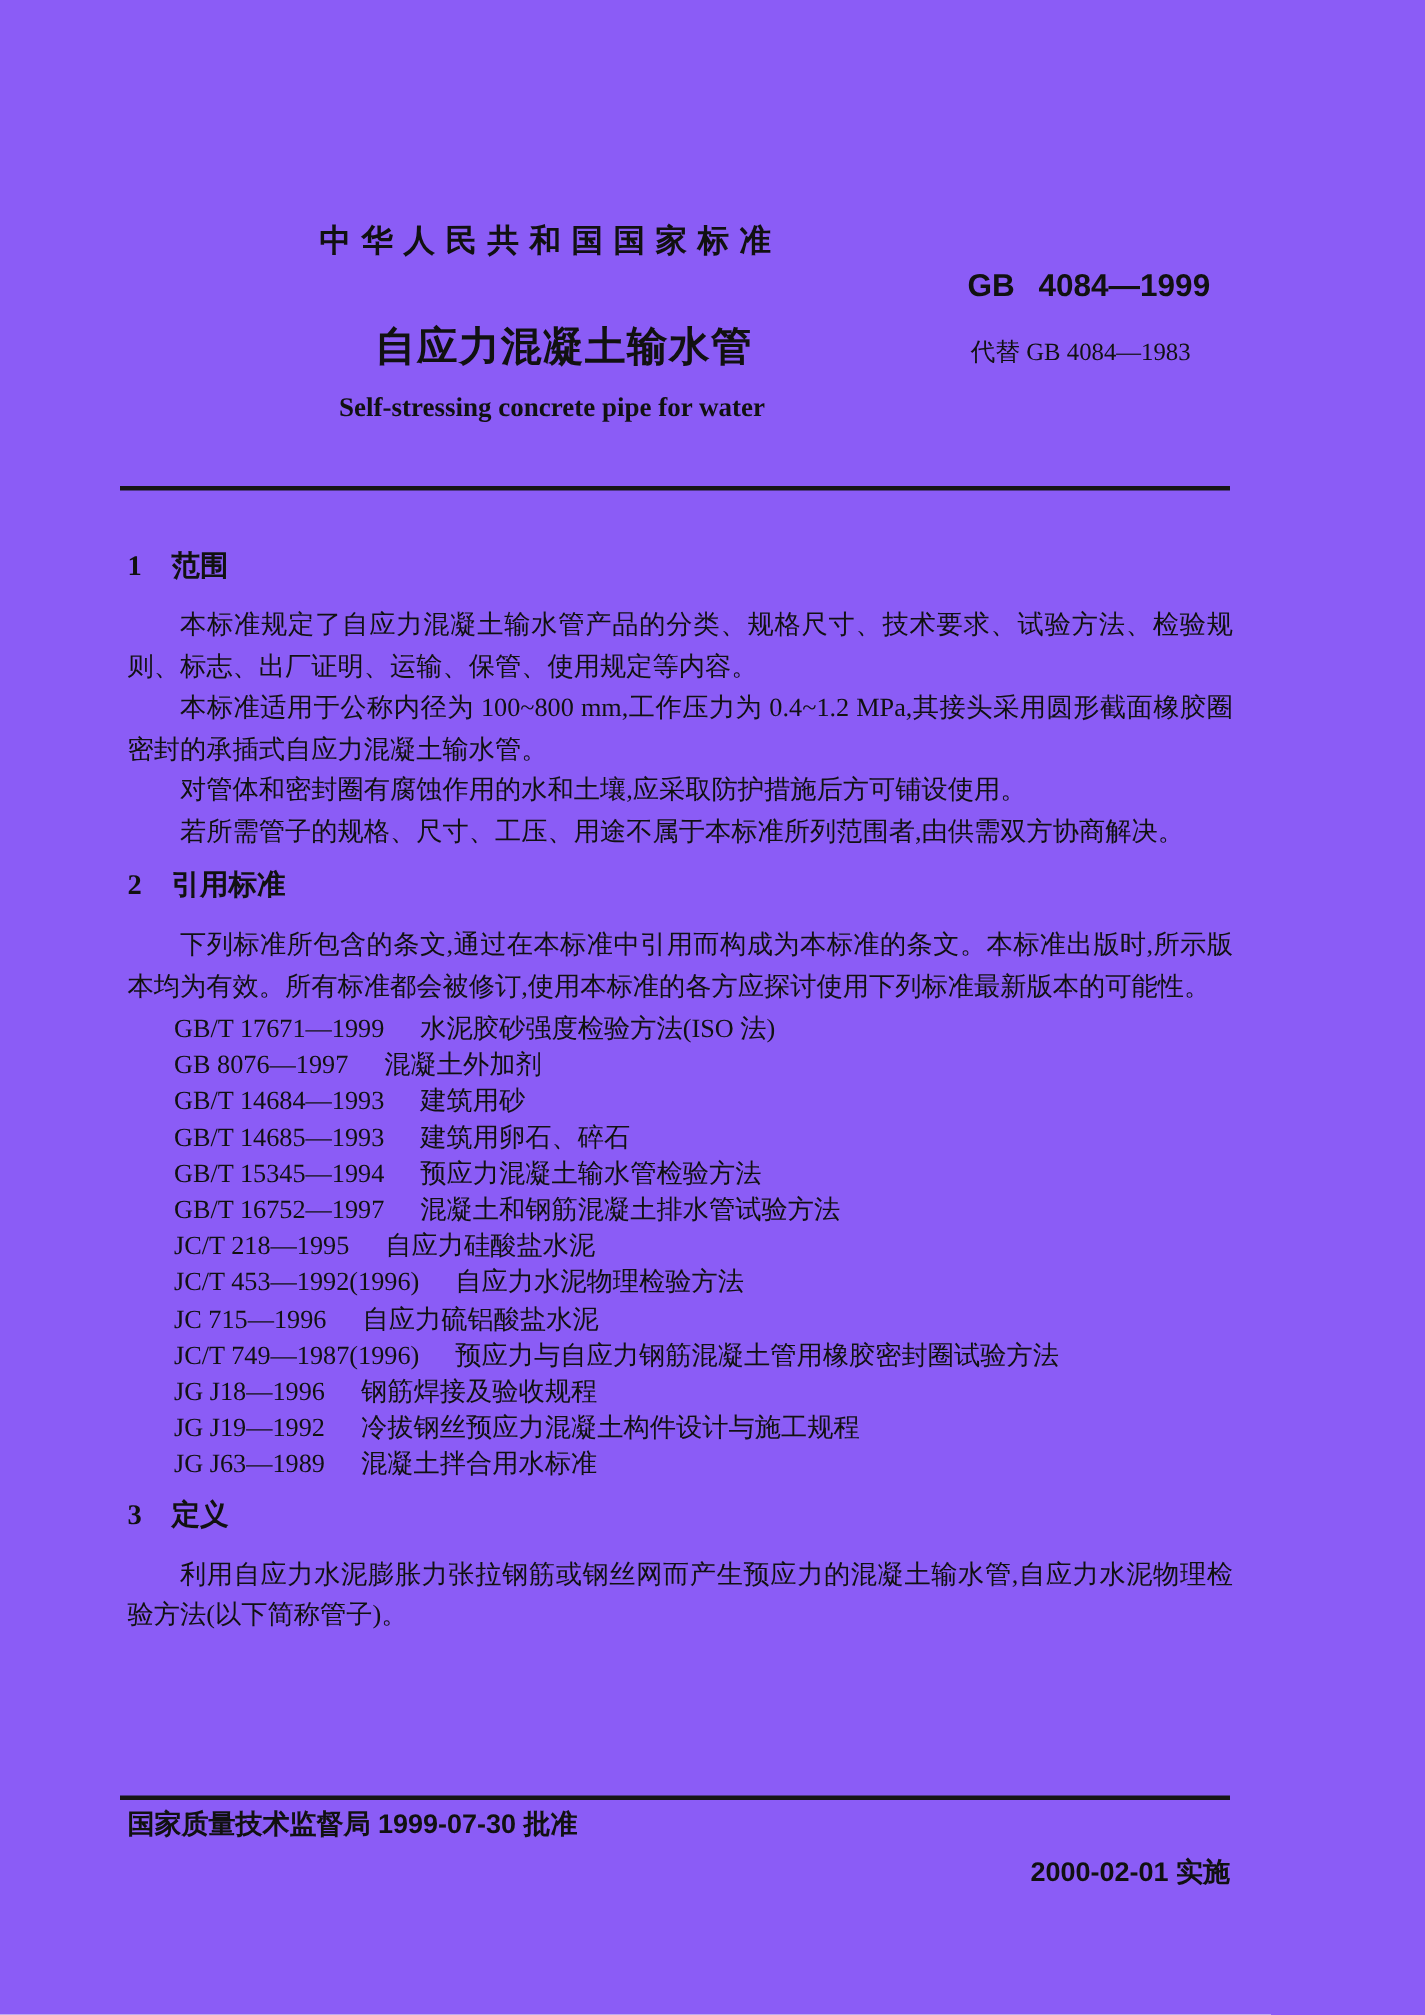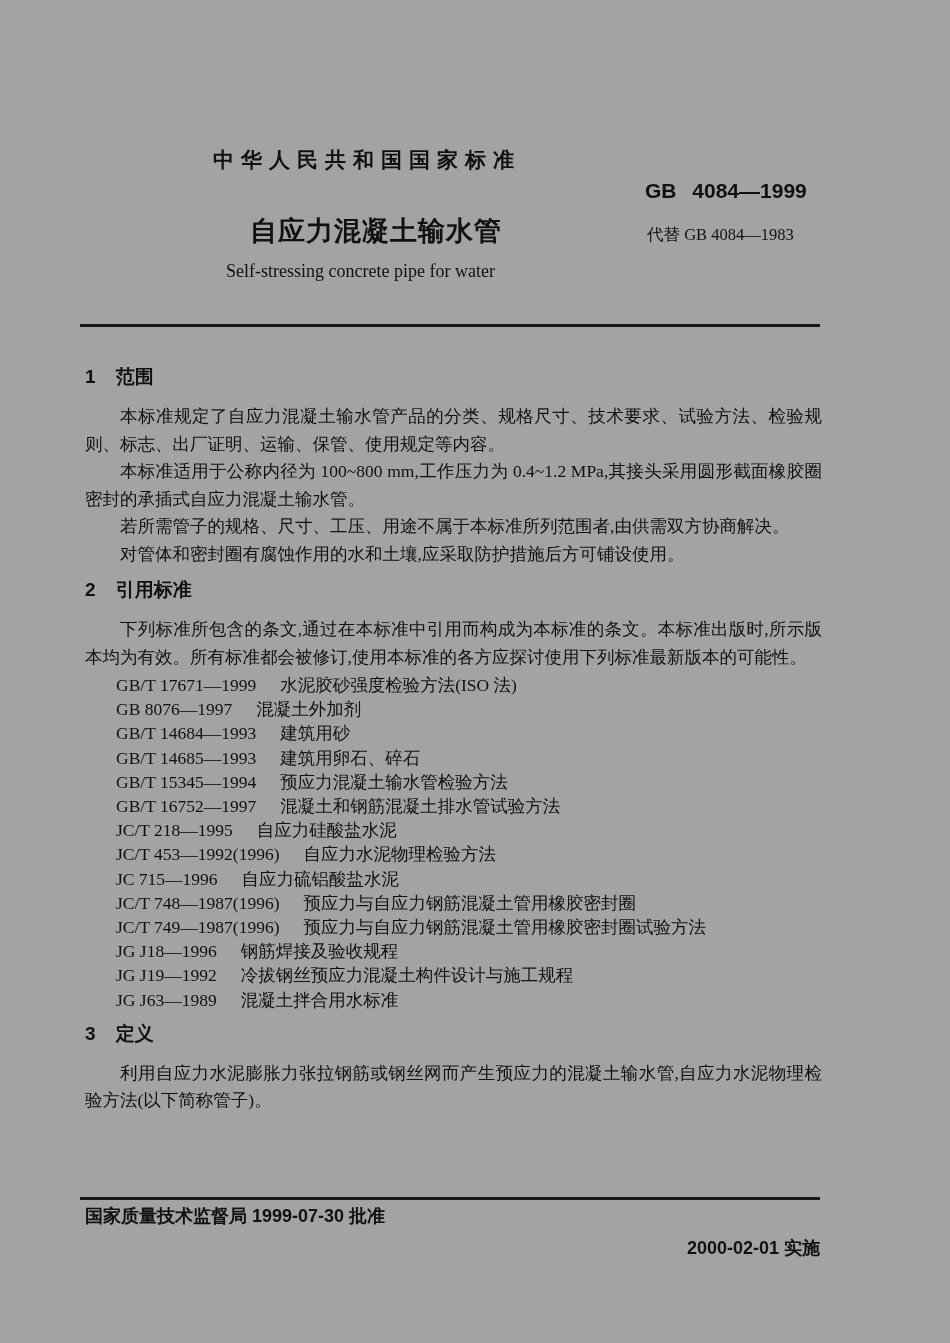--- a/index.html
+++ b/index.html
@@ -5,21 +5,21 @@
   html, body {
     margin: 0;
     padding: 0;
     background: #e8e8e8;
   }
   .page {
     position: relative;
     width: 950px;
     height: 1343px;
     margin: 0 auto;
-    background: #a3a3a3;
+    background: #8b5cf6;
     color: #111111;
     font-family: "Liberation Serif", "DejaVu Serif", serif;
     overflow: hidden;
   }
   
   .authority-line {
     position: absolute;
     left: 213px;
     top: 146px;
     font-family: "Liberation Sans", "DejaVu Sans", sans-serif;
@@ -52,21 +52,21 @@
     position: absolute;
     left: 647px;
     top: 224px;
     font-size: 16.5px;
     white-space: nowrap;
   }
   .title-en {
     position: absolute;
     left: 226px;
     top: 261px;
-    font-weight: normal;
+    font-weight: bold;
     font-size: 18px;
     white-space: nowrap;
   }
   .rule {
     position: absolute;
     left: 80px;
     width: 740px;
     height: 3px;
     background: #161616;
   }
@@ -74,21 +74,21 @@
   .rule-bottom { top: 1197px; }
 
   
   .content {
     position: absolute;
     left: 85px;
     top: 364px;
     width: 737px;
   }
   .sec-heading {
-    font-family: Liberation Sans, sans-serif;
+    font-family: Liberation Serif, serif;
     font-weight: bold;
     font-size: 19px;
     margin: 0 0 13px 0;
   }
   .sec-heading .sec-no { margin-right: 15px; }
   .para {
     margin: 0;
     text-indent: 2em;
     font-size: 17.5px;
     line-height: 27.5px;
@@ -141,22 +141,22 @@
   <div class="rule rule-top"></div>
 
   <div class="content">
 
     <h2 class="sec-heading">
       <span class="sec-no">1</span>
       <span>范围</span>
     </h2>
     <p class="para">本标准规定了自应力混凝土输水管产品的分类、规格尺寸、技术要求、试验方法、检验规则、标志、出厂证明、运输、保管、使用规定等内容。</p>
     <p class="para">本标准适用于公称内径为 100~800 mm,工作压力为 0.4~1.2 MPa,其接头采用圆形截面橡胶圈密封的承插式自应力混凝土输水管。</p>
+    <p class="para">对管体和密封圈有腐蚀作用的水和土壤,应采取防护措施后方可铺设使用。</p>
     <p class="para">若所需管子的规格、尺寸、工压、用途不属于本标准所列范围者,由供需双方协商解决。</p>
-    <p class="para">对管体和密封圈有腐蚀作用的水和土壤,应采取防护措施后方可铺设使用。</p>
 
     <div class="sec-gap"></div>
 
     <h2 class="sec-heading">
       <span class="sec-no">2</span>
       <span>引用标准</span>
     </h2>
     <p class="para">下列标准所包含的条文,通过在本标准中引用而构成为本标准的条文。本标准出版时,所示版本均为有效。所有标准都会被修订,使用本标准的各方应探讨使用下列标准最新版本的可能性。</p>
 
     <ul class="std-list">
@@ -181,23 +181,20 @@
       <li class="std-item">
         <span class="std-code">JC/T 218—1995</span><span>自应力硅酸盐水泥</span>
       </li>
       <li class="std-item">
         <span class="std-code">JC/T 453—1992(1996)</span><span>自应力水泥物理检验方法</span>
       </li>
       <li class="std-item">
         <span class="std-code">JC 715—1996</span><span>自应力硫铝酸盐水泥</span>
       </li>
       <li class="std-item">
-        <span class="std-code">JC/T 748—1987(1996)</span><span>预应力与自应力钢筋混凝土管用橡胶密封圈</span>
-      </li>
-      <li class="std-item">
         <span class="std-code">JC/T 749—1987(1996)</span><span>预应力与自应力钢筋混凝土管用橡胶密封圈试验方法</span>
       </li>
       <li class="std-item">
         <span class="std-code">JG J18—1996</span><span>钢筋焊接及验收规程</span>
       </li>
       <li class="std-item">
         <span class="std-code">JG J19—1992</span><span>冷拔钢丝预应力混凝土构件设计与施工规程</span>
       </li>
       <li class="std-item">
         <span class="std-code">JG J63—1989</span><span>混凝土拌合用水标准</span>

